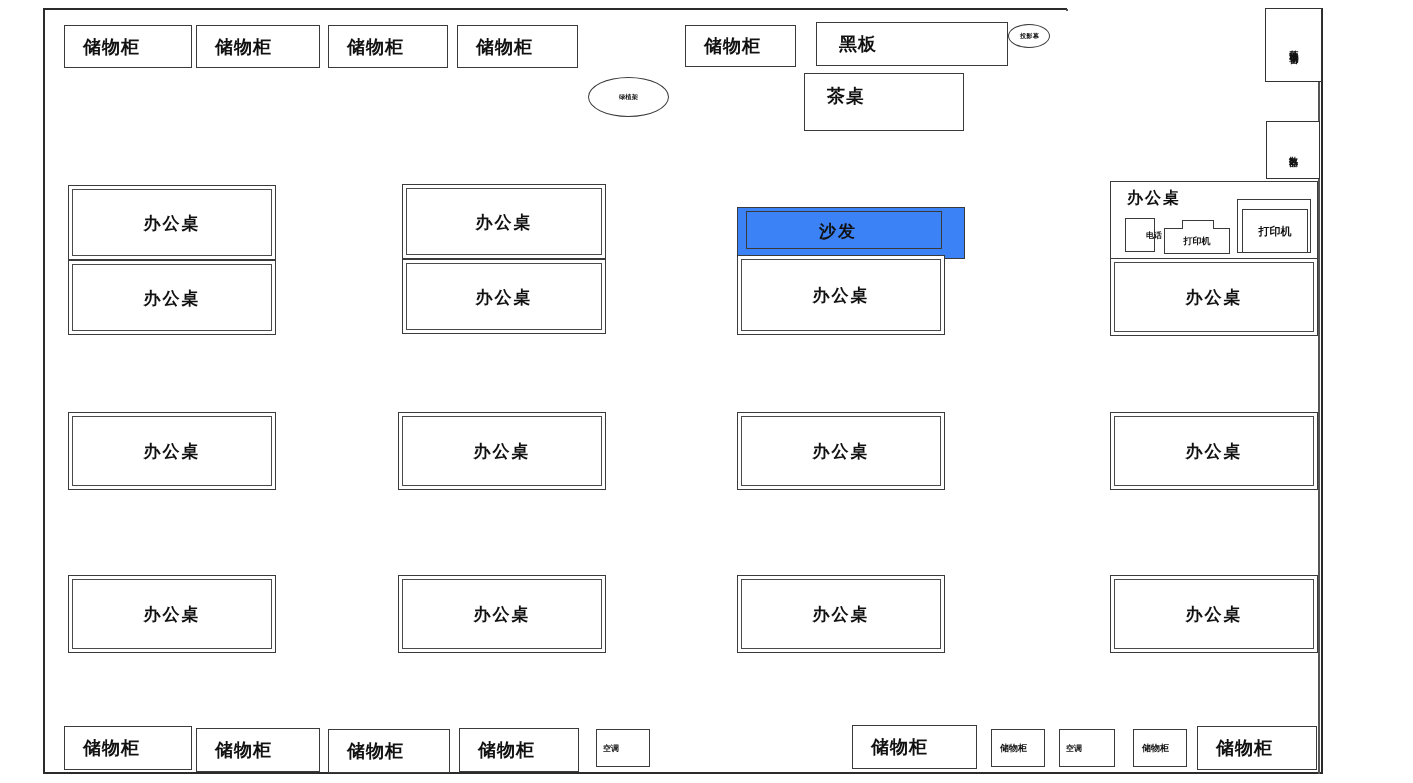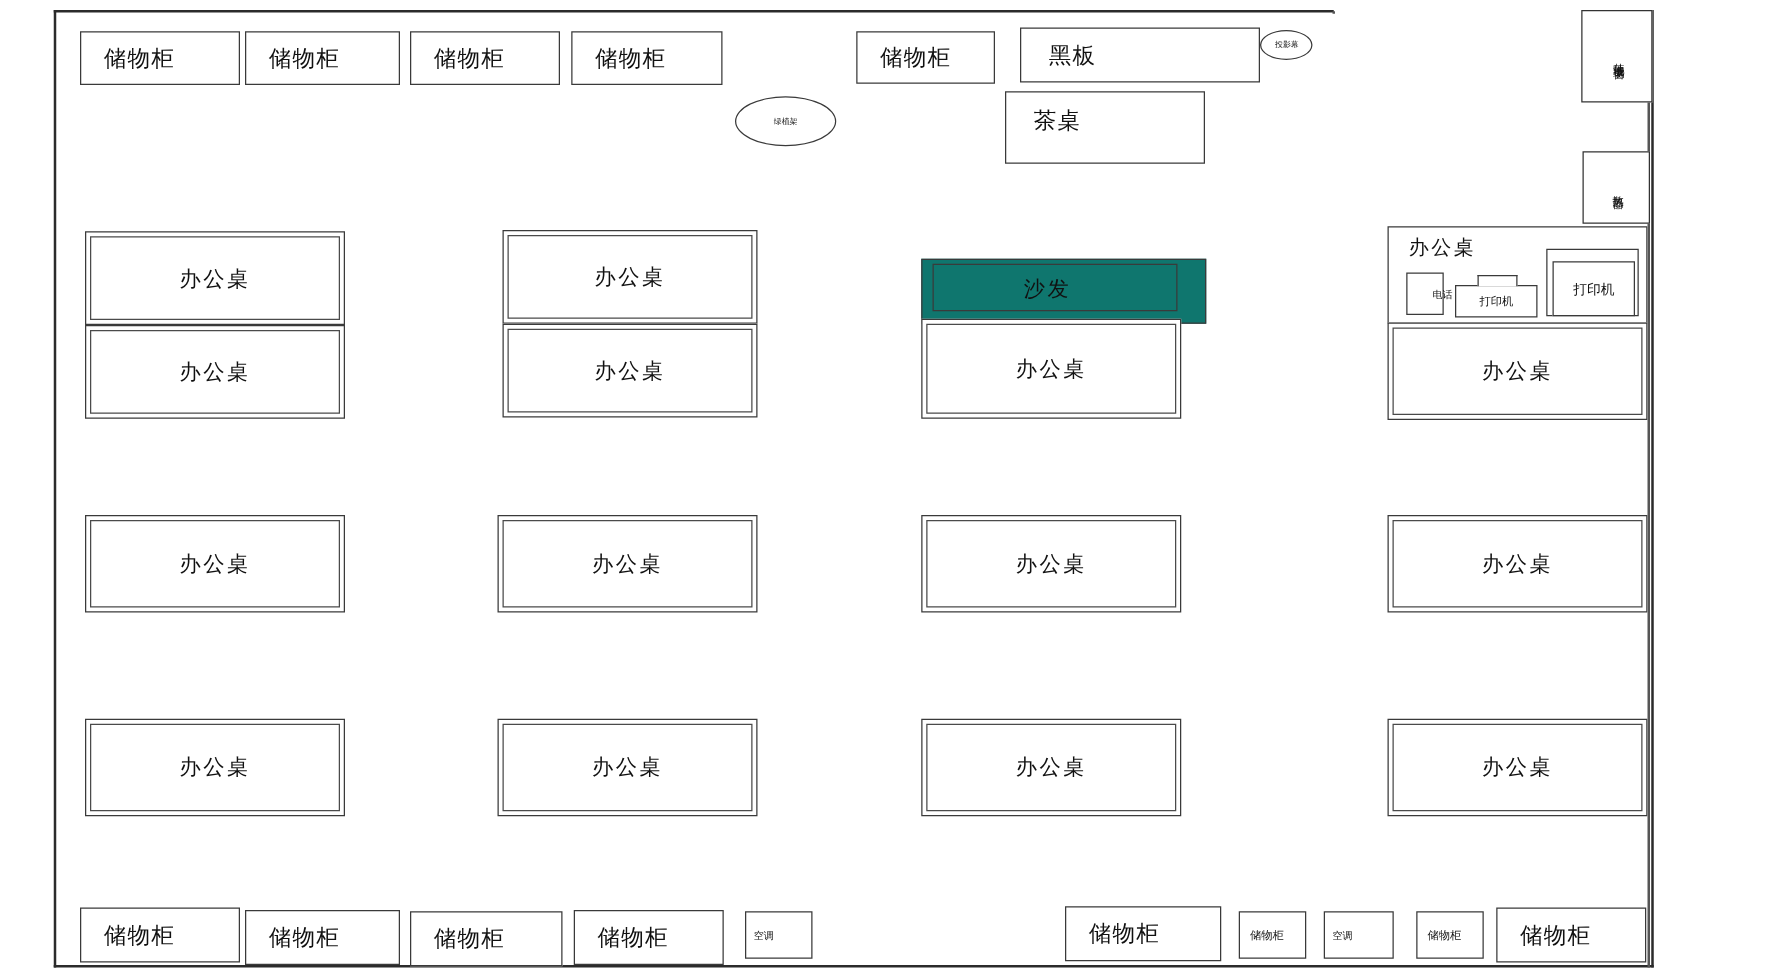--- a/index.html
+++ b/index.html
@@ -7,20 +7,21 @@
   body{
     font-family:"DejaVu Sans","Liberation Sans",sans-serif;
     color:#111;
   }
   #plan{
     position:relative;
     width:1413px;
     height:783px;
     background:#ffffff;
     overflow:hidden;
+    font-weight:bold;
   }
   
   .wall{position:absolute;background:#2b2b2b;}
   .wall-thin{position:absolute;background:#555;}
 
   
   .box{
     position:absolute;
     box-sizing:border-box;
     border:1.4px solid #3a3a3a;
@@ -84,21 +85,21 @@
     position:absolute;left:0;right:0;top:50%;
     transform:translateY(-50%);
     text-align:center;
     font-family:"DejaVu Serif","Liberation Serif",serif;
     font-size:17px;letter-spacing:2px;color:#111;
   }
 
   
   .sofa{
     position:absolute;box-sizing:border-box;
-    border:1.3px solid #3a3a3a;background:#0f766e;
+    border:1.3px solid #3a3a3a;background:#3b82f6;
   }
   .sofa::before{
     content:"";position:absolute;left:8px;right:22px;top:3px;bottom:9px;
     border:1.2px solid #3a3a3a;pointer-events:none;
   }
   .sofa .lbl{
     position:absolute;left:0;right:26px;top:46%;
     transform:translateY(-50%);
     text-align:center;
     font-family:"DejaVu Serif","Liberation Serif",serif;

